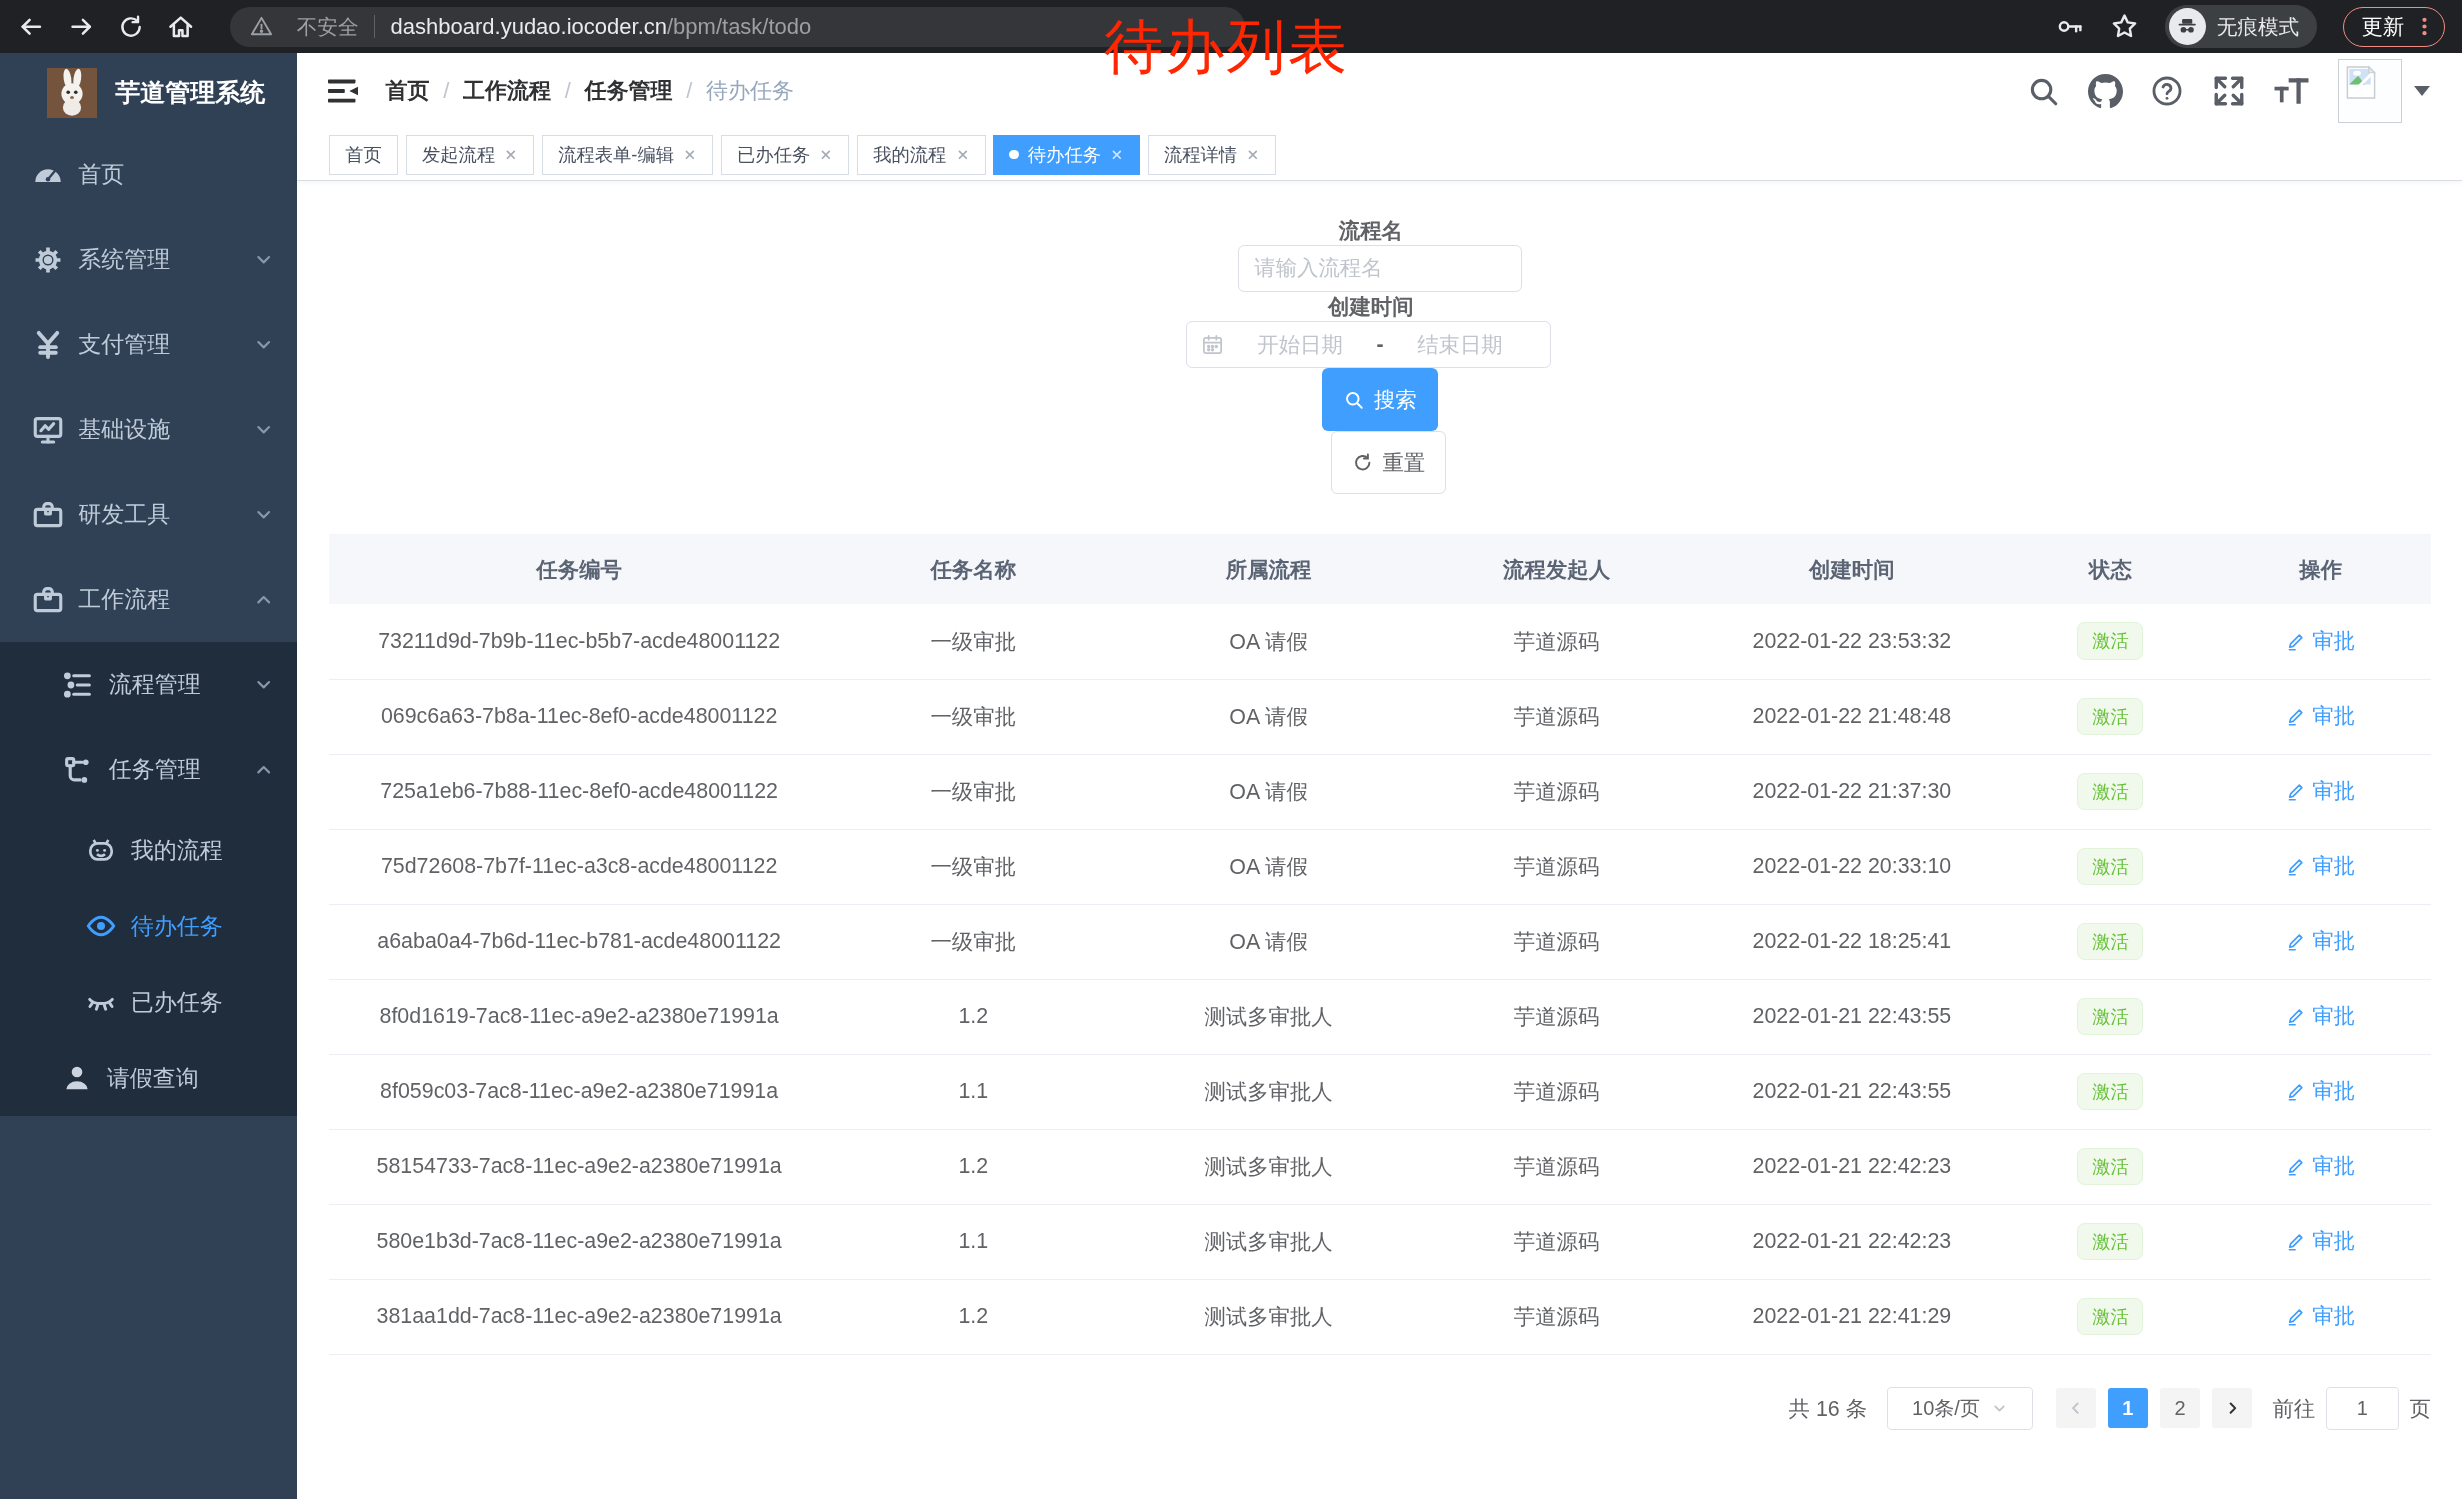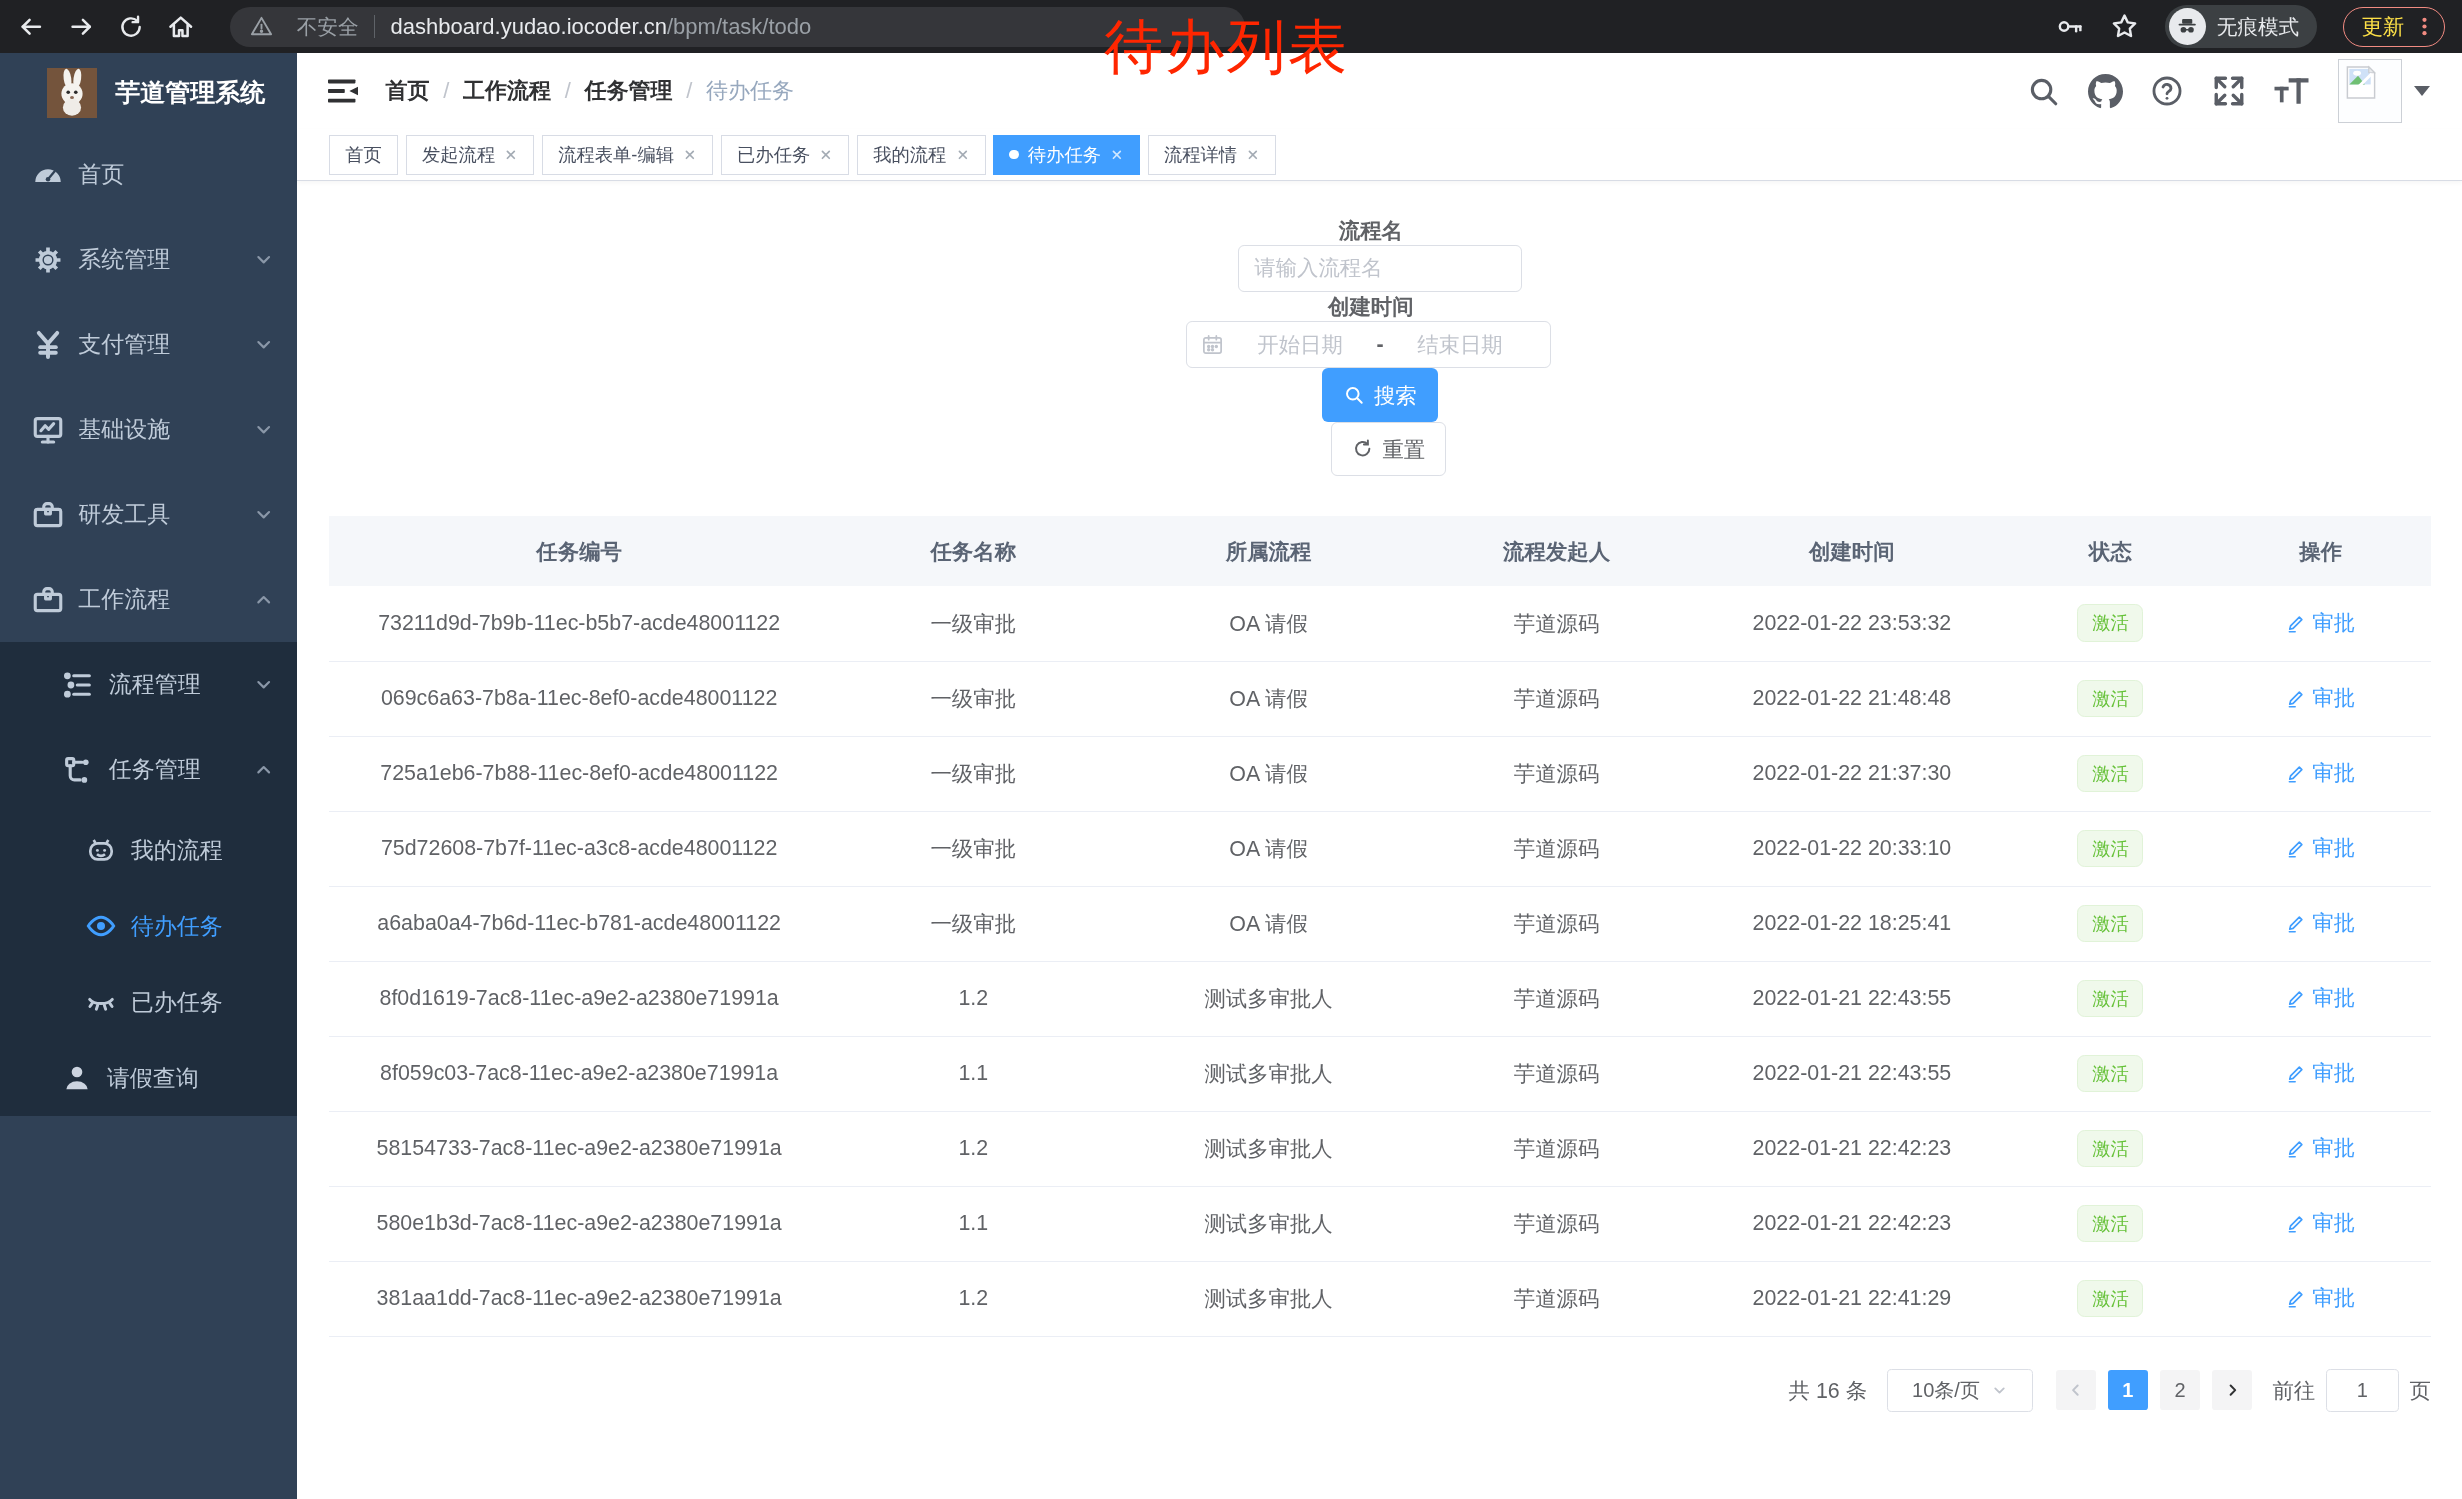--- a/index.html
+++ b/index.html
@@ -14,21 +14,21 @@
   .url-pill .sec-label { color:#9aa0a6; font-size:20.6px; margin-left:24px; }
   .url-pill .divider { width:1.5px; height:23px; background:#5f6368; margin:0 15.3px; }
   .url-text { font-size:22px; color:#e8eaed; white-space:nowrap; }
   .url-text .path { color:#9aa0a6; }
   .chrome-spacer { flex:1; }
   .chrome-right { display:flex; align-items:center; gap:26px; }
   .incog-pill { height:43px; background:#3c4043; border-radius:21.4px; display:flex; align-items:center; padding:3.1px 18.3px 3.1px 3.8px; gap:10.7px; }
   .incog-circle { width:37px; height:37px; border-radius:50%; background:#e8eaed; display:flex; align-items:center; justify-content:center; }
   .incog-label { color:#e8eaed; font-size:20.6px; }
   .update-pill { height:40px; border:1.5px solid #f28b82; border-radius:21.4px; display:flex; align-items:center; padding:0 7.6px 0 17px; gap:9.2px; }
-  .update-label { color:#fde047; font-size:21.4px; }
+  .update-label { color:#ffffff; font-size:21.4px; }
 
   
   .annotation { position:absolute; left:1104px; top:7.6px; font-size:59px; font-weight:400; color:#ff2600; letter-spacing:2.3px; z-index:99; }
 
   
   .app { display:flex; height:1446px; }
   .sidebar { width:297px; background:#304156; flex:none; color:#bfcbd9; }
   .logo-row { height:79px; display:flex; align-items:center; padding-left:47px; gap:18.3px; }
   .logo-title { color:#fff; font-size:25px; font-weight:700; white-space:nowrap; }
   .menu-item { display:flex; align-items:center; height:85px; padding-left:30.5px; font-size:23px; color:#bfcbd9; cursor:pointer; }
@@ -66,21 +66,21 @@
   .content { padding:35px 31px 0 32px; flex:1; }
   .search-row { display:flex; align-items:center;flex-direction:column; }
   .form-label { font-size:21.4px; font-weight:600; color:#606266; margin-right:18.3px; white-space:nowrap; }
   .inp { height:47px; border:0.8px solid #dcdfe6; border-radius:6.1px; font-size:21.4px; color:#606266; padding:0 15.3px; outline:none; font-family:inherit; }
   .inp::placeholder { color:#c0c4cc; }
   .name-inp { width:284px; }
   .gap-lg { width:47px; flex:none; }
   .date-range { width:365px; height:47px; border:0.8px solid #dcdfe6; border-radius:6.1px; display:flex; align-items:center; padding:0 13.7px; margin-right:23px; }
   .date-ph { flex:1; text-align:center; color:#c0c4cc; font-size:21.4px;font-family:Liberation Serif, serif; }
   .date-sep { color:#606266; font-size:21.4px; font-weight:700; }
-  .btn { height:54px; display:inline-flex; align-items:center; gap:9.2px; padding:0 20px; border-radius:6.1px; font-size:21.4px; cursor:pointer; border:0.8px solid transparent; }
+  .btn { height:63px; display:inline-flex; align-items:center; gap:9.2px; padding:0 20px; border-radius:6.1px; font-size:21.4px; cursor:pointer; border:0.8px solid transparent; }
   .btn-primary { background:#409eff; color:#fff; }
   .btn-plain { background:#fff; color:#606266; border-color:#dcdfe6; margin-left:17px; }
 
   
   table.grid { width:100%; border-collapse:collapse; margin-top:40px; table-layout:fixed; }
   .grid th { height:70px; background:#f5f7fa; color:#5a6474; font-size:21.4px; font-weight:700; text-align:center; }
   .grid td { height:75px; border-bottom:1.5px solid #ebeef5; font-size:21.4px; color:#606266; text-align:center; white-space:nowrap; overflow:hidden; }
   .grid tbody tr { background:#fff; }
   .tag-success { display:inline-block; padding:6.9px 13.7px; background:#f0f9eb; border:0.8px solid #e1f3d8; border-radius:7.6px; color:#67c23a; font-size:18.3px; line-height:1.2; }
   .action-link { color:#409eff; text-decoration:none; display:inline-flex; align-items:center; gap:6.1px; font-size:21.4px; cursor:pointer; }

